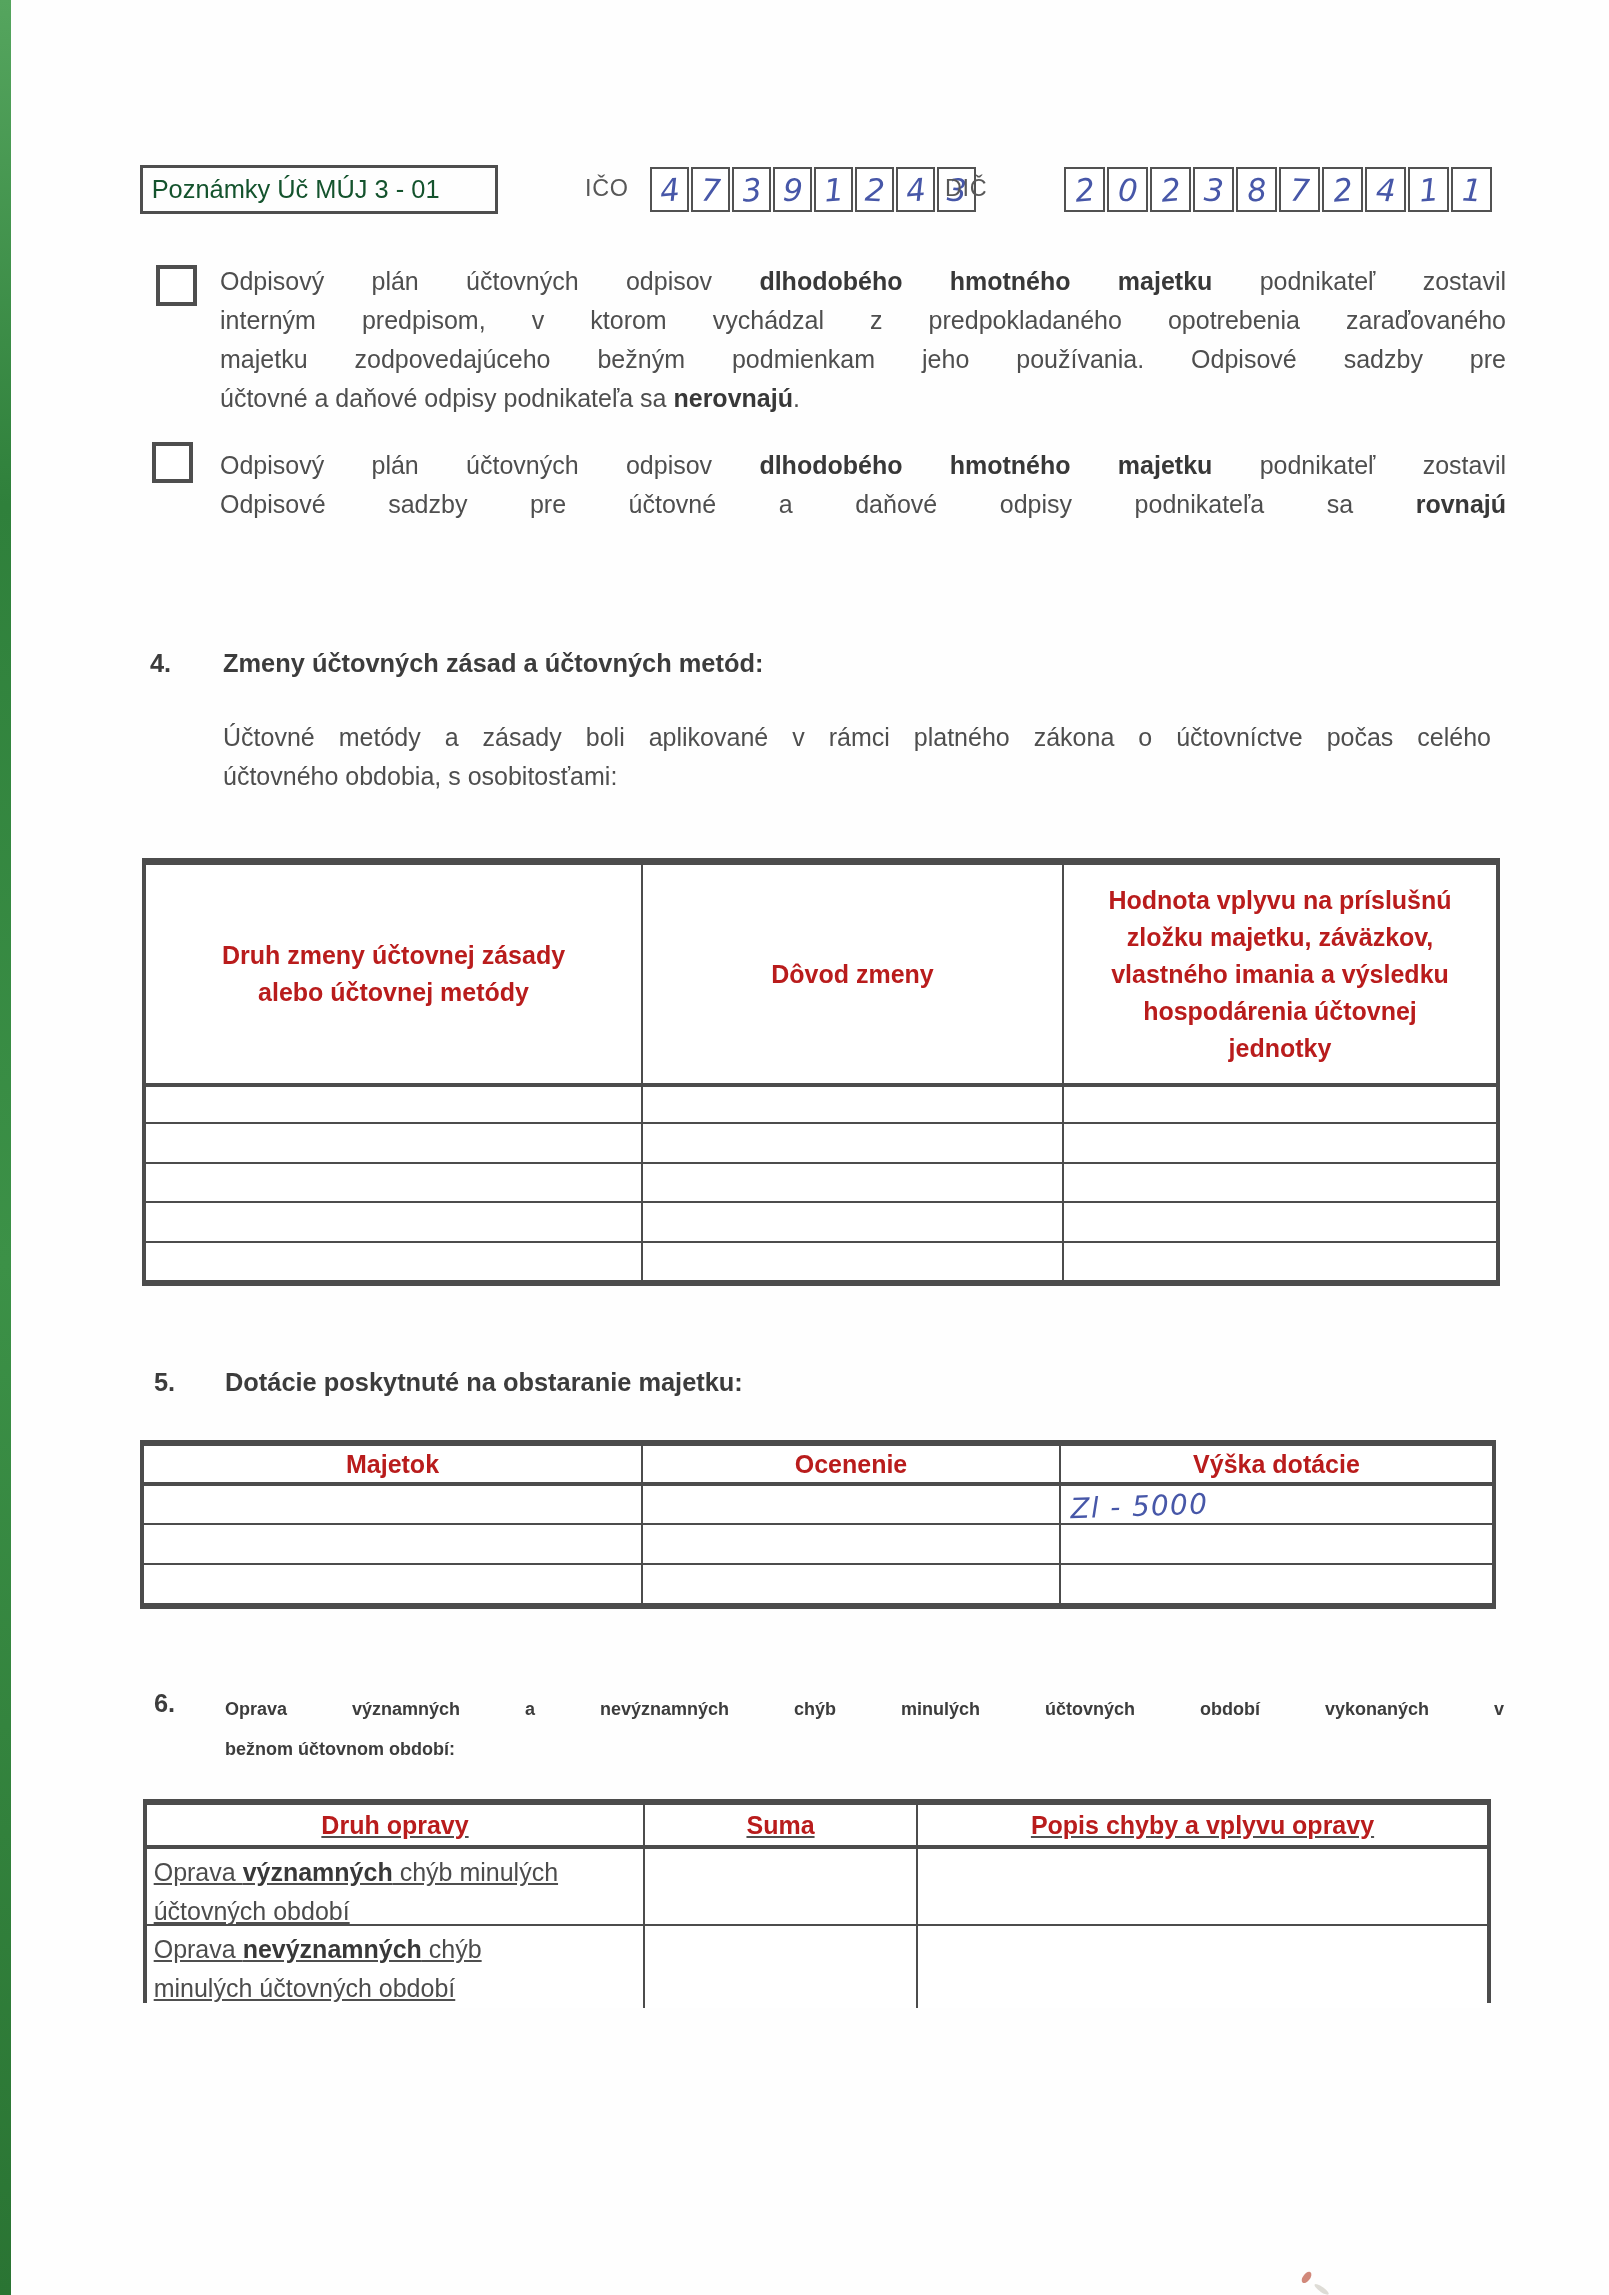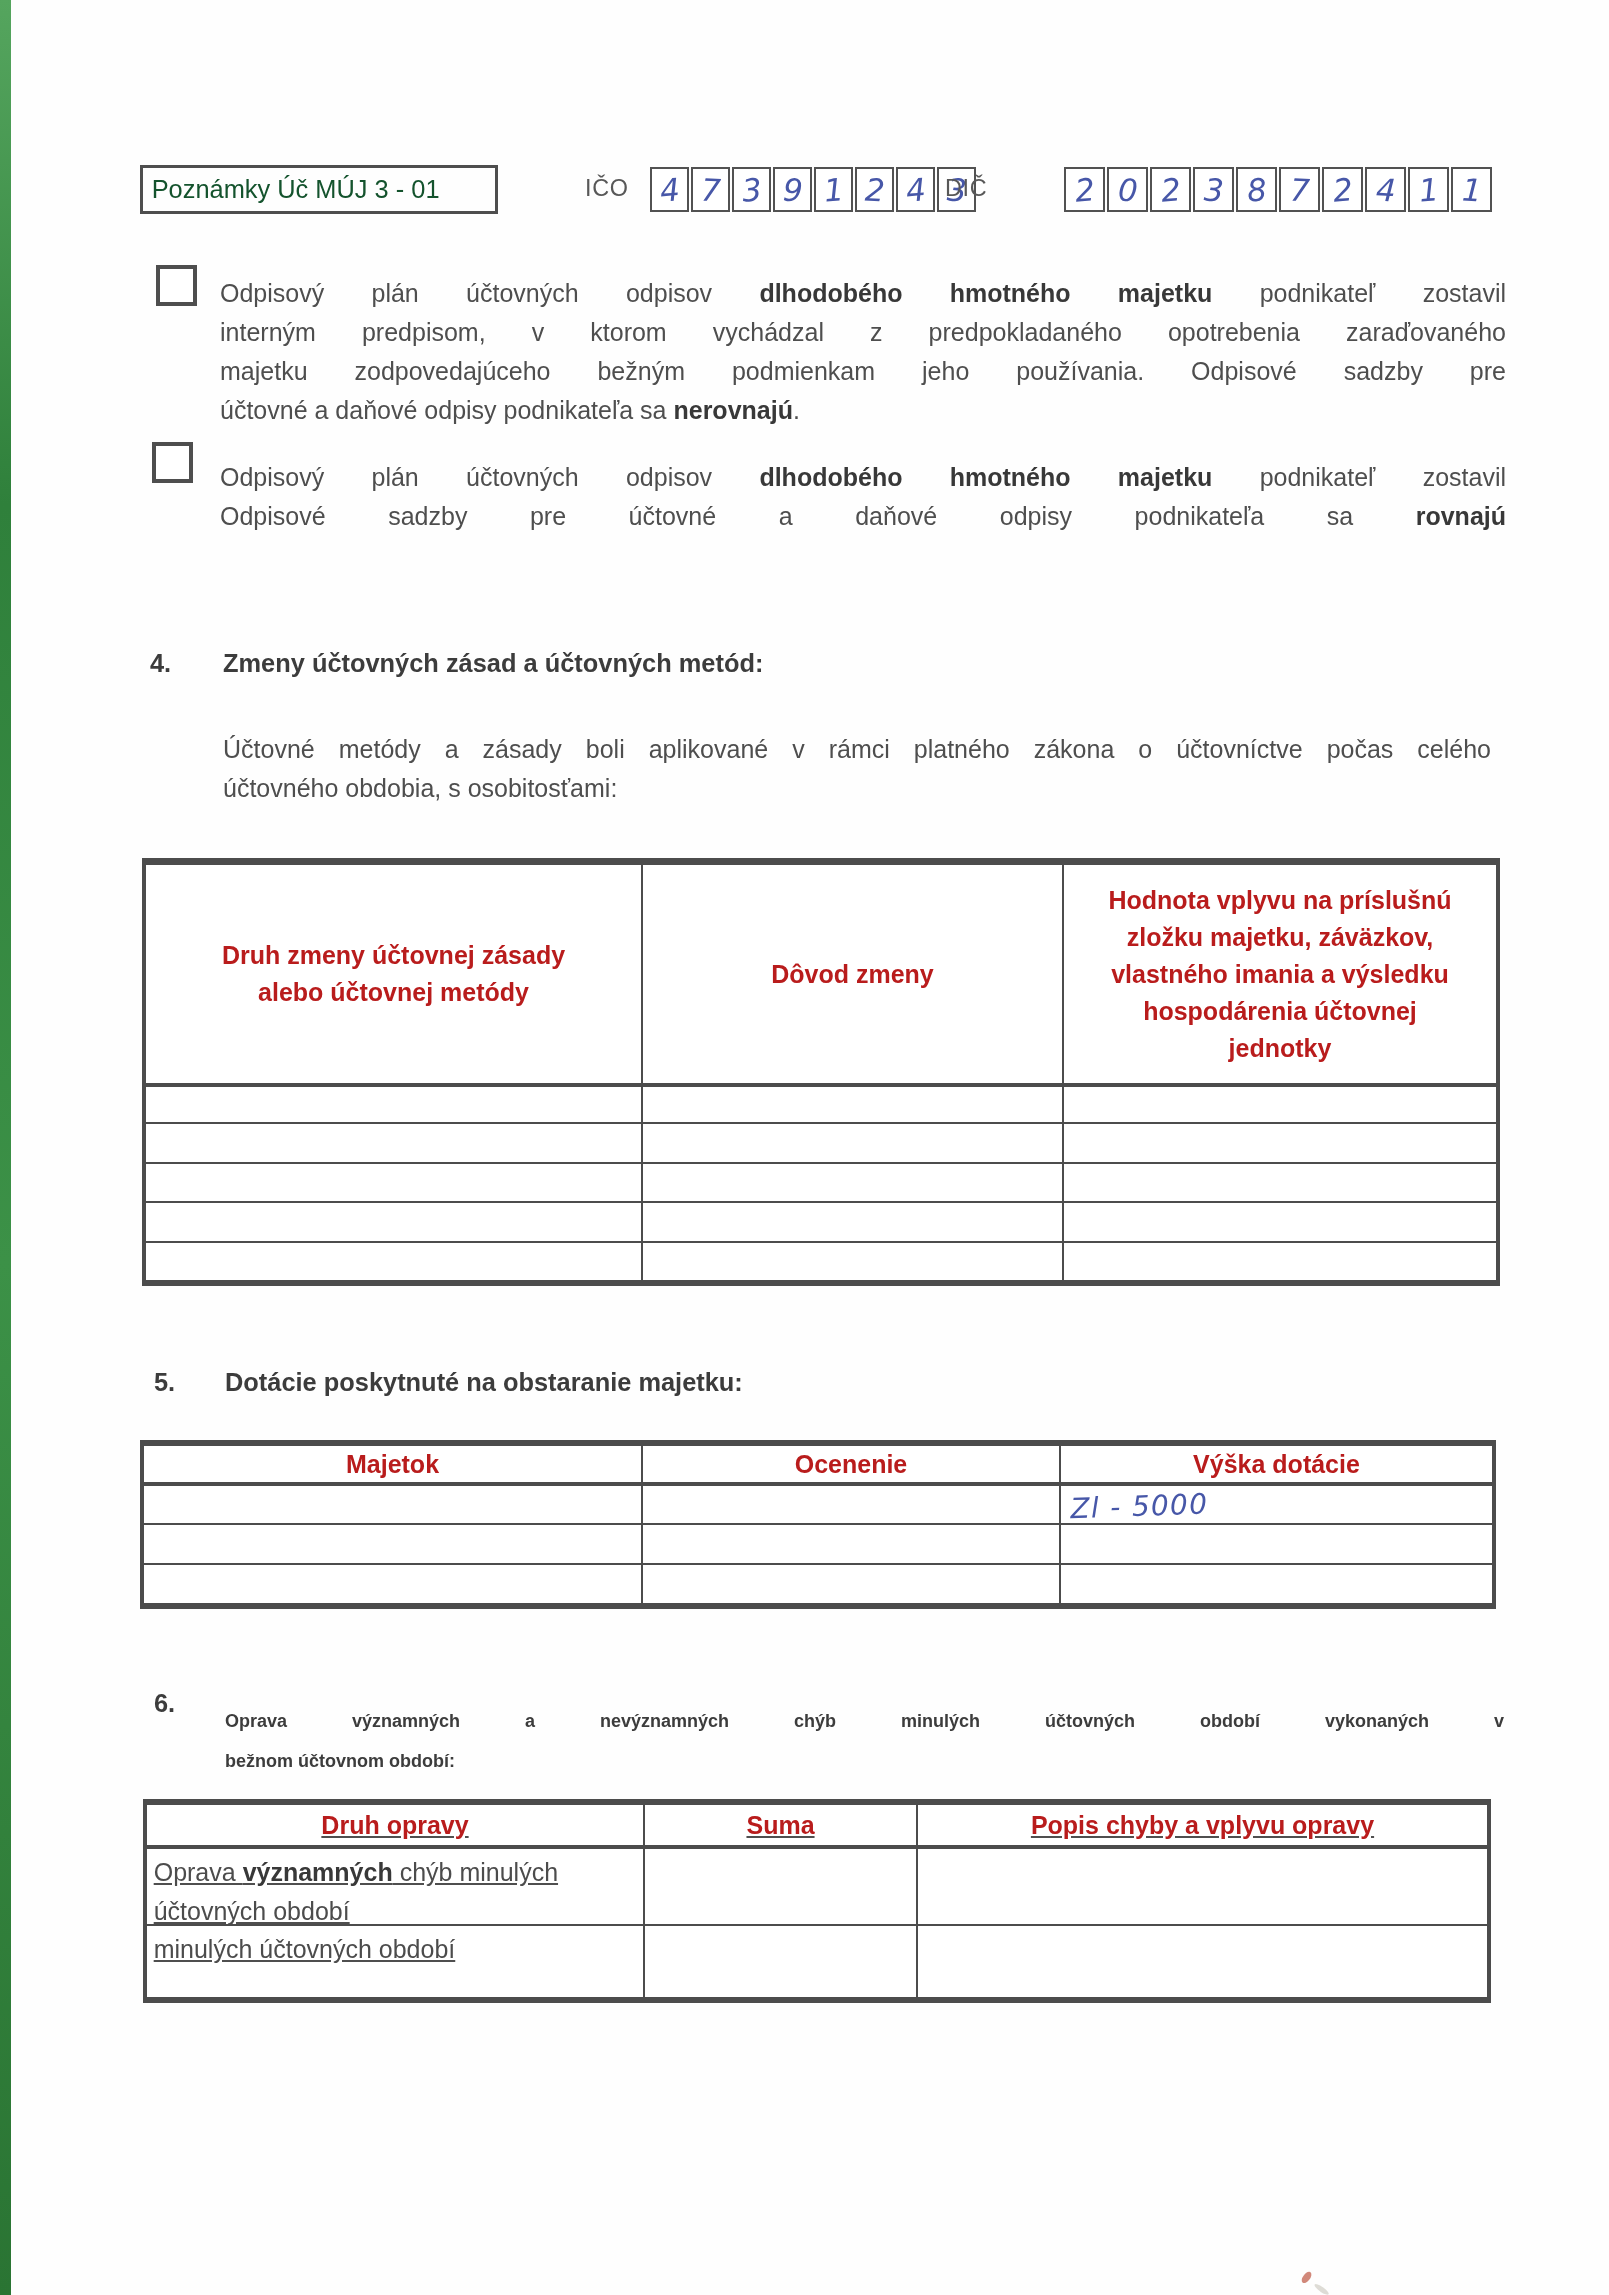--- a/index.html
+++ b/index.html
@@ -15,21 +15,21 @@
   .lbl{position:absolute;font-size:23.4px;color:#585858;letter-spacing:0.7px;}
   .dgrid{position:absolute;display:flex;gap:2px;}
   .dcell{width:35px;height:41px;border:2px solid #525252;box-sizing:content-box;
          display:flex;align-items:center;justify-content:center;background:#fff;}
   .dic .dcell{width:37px;}
   .hw{font-family:"DejaVu Sans",sans-serif;font-style:italic;font-size:31px;color:#4757a8;
       transform:rotate(-5deg);}
   .dcell:nth-child(2n) .hw{transform:rotate(3deg);}
   
   .cb{position:absolute;width:33px;height:33px;border:4.7px solid #4e4e4e;background:#fff;}
-  .para{position:absolute;font-size:25px;line-height:39px;color:#4e4e4e;margin-top:12px;}
+  .para{position:absolute;font-size:25px;line-height:39px;color:#4e4e4e;}
   .jline{text-align:justify;text-align-last:justify;}
   .jline.end{text-align-last:left;}
   .b{font-weight:bold;color:#383838;}
   
   .secnum,.sectitle{position:absolute;font-size:25.4px;font-weight:bold;color:#3c3c3c;white-space:nowrap;}
   
   .tbl{position:absolute;display:grid;border:4px solid #4c4c4c;box-sizing:border-box;background:#fff;}
   .t1{left:142px;top:858px;width:1358px;height:428px;border-top-width:7.3px;border-bottom-width:6.7px;
       grid-template-columns:495px 421px 1fr;grid-template-rows:218px repeat(5,1fr);}
   .t2{left:140px;top:1440px;width:1356px;height:169px;border-top-width:6.7px;border-bottom-width:6.7px;
@@ -215,20 +215,21 @@
     <div class="hc col3">
       <div>Popis chyby a vplyvu opravy</div>
     </div>
     <div class="cell bt lc">
       <div class="jline end"><span>Oprava </span><span class="b">významných</span><span> chýb minulých</span></div>
       <div class="jline end"><span>účtovných období</span></div>
     </div>
     <div class="cell bt col2"></div>
     <div class="cell bt col3"></div>
     <div class="cell bc lc">
+      <div class="jline end"><span>Oprava </span><span class="b">nevýznamných</span><span> chýb</span></div>
       <div class="jline end"><span>minulých účtovných období</span></div>
     </div>
     <div class="cell bc col2"></div>
     <div class="cell bc col3"></div>
   </div>
 
   <div class="speck"></div>
   <div class="speck2"></div>
 </div>
 

